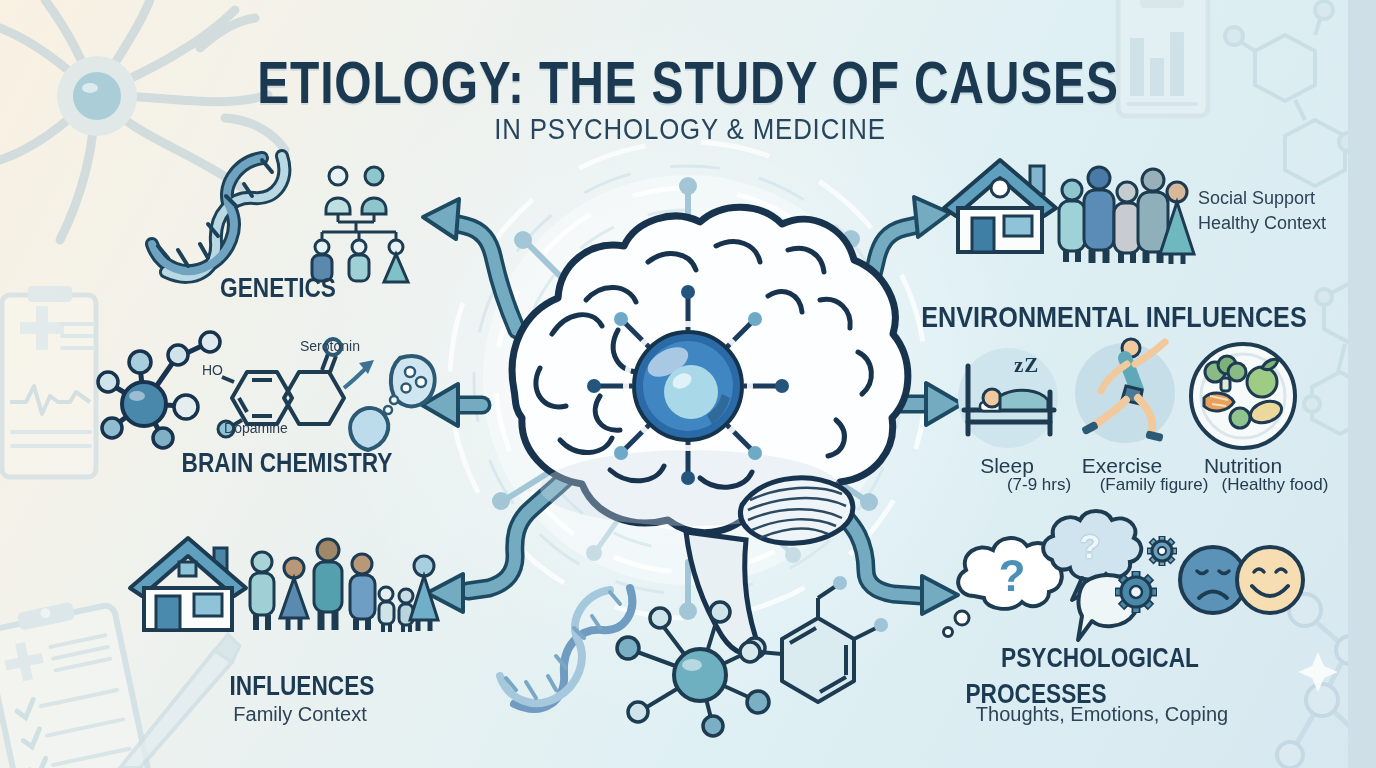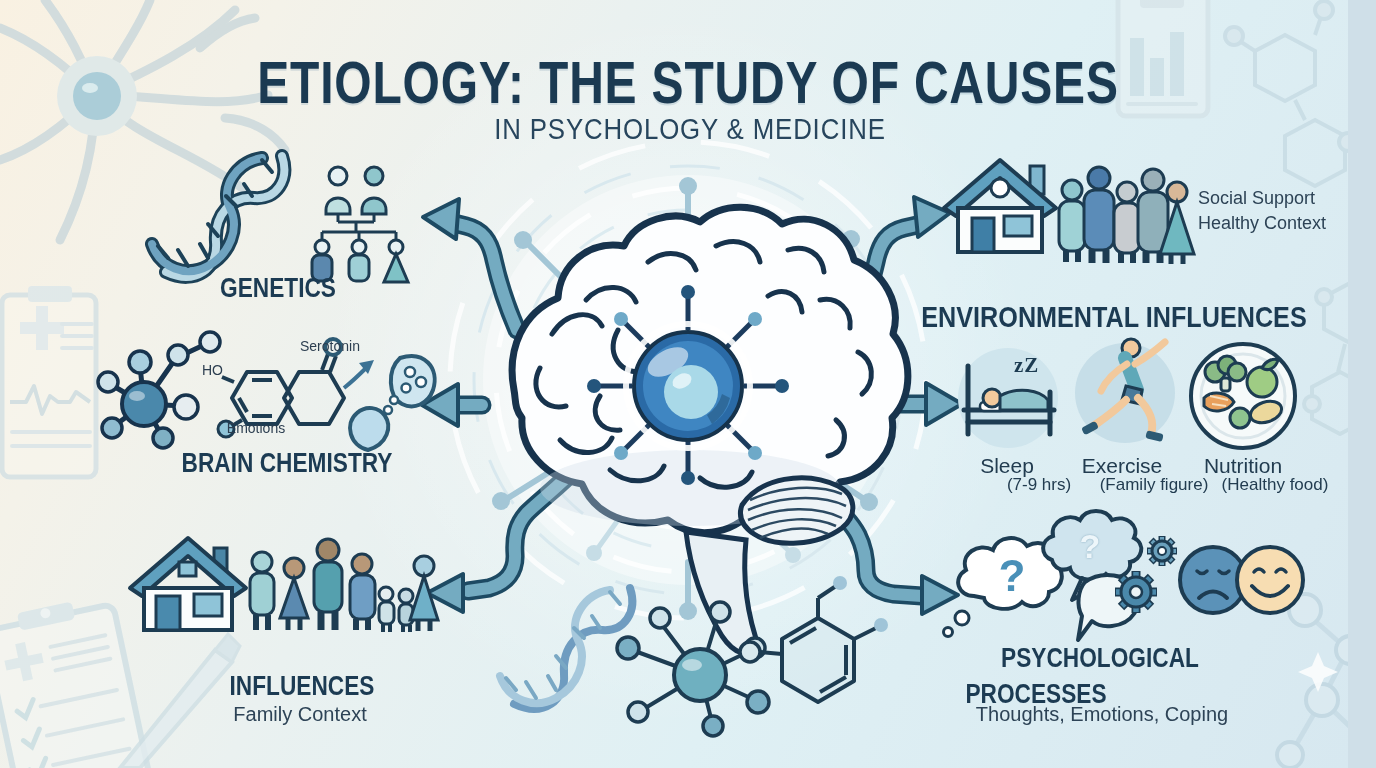--- a/index.html
+++ b/index.html
@@ -587,21 +587,21 @@
 <div class="tx ctr subtitle" style="left:690px;top:112px;">
   <span class="cond">IN PSYCHOLOGY &amp; MEDICINE</span>
 </div>
 
 <div class="tx ctr hd sec" style="left:278px;top:274px;">
   <span class="cond">GENETICS</span>
 </div>
 
 <div class="tx chem" style="left:202px;top:363px;font-weight:500;">HO</div>
 <div class="tx chem" style="left:300px;top:339px;">Serotonin</div>
-<div class="tx ctr chem" style="left:256px;top:421px;">Emotions</div>
+<div class="tx ctr chem" style="left:256px;top:421px;">Dopamine</div>
 <div class="tx ctr hd sec" style="left:287px;top:449px;">
   <span class="cond">BRAIN CHEMISTRY</span>
 </div>
 
 <div class="tx ctr hd sec" style="left:302px;top:672px;">
   <span class="cond">INFLUENCES</span>
 </div>
 <div class="tx ctr sub" style="left:300px;top:703px;">Family Context</div>
 
 <div class="tx note" style="left:1198px;top:186px;">Social Support Healthy Context</div>

